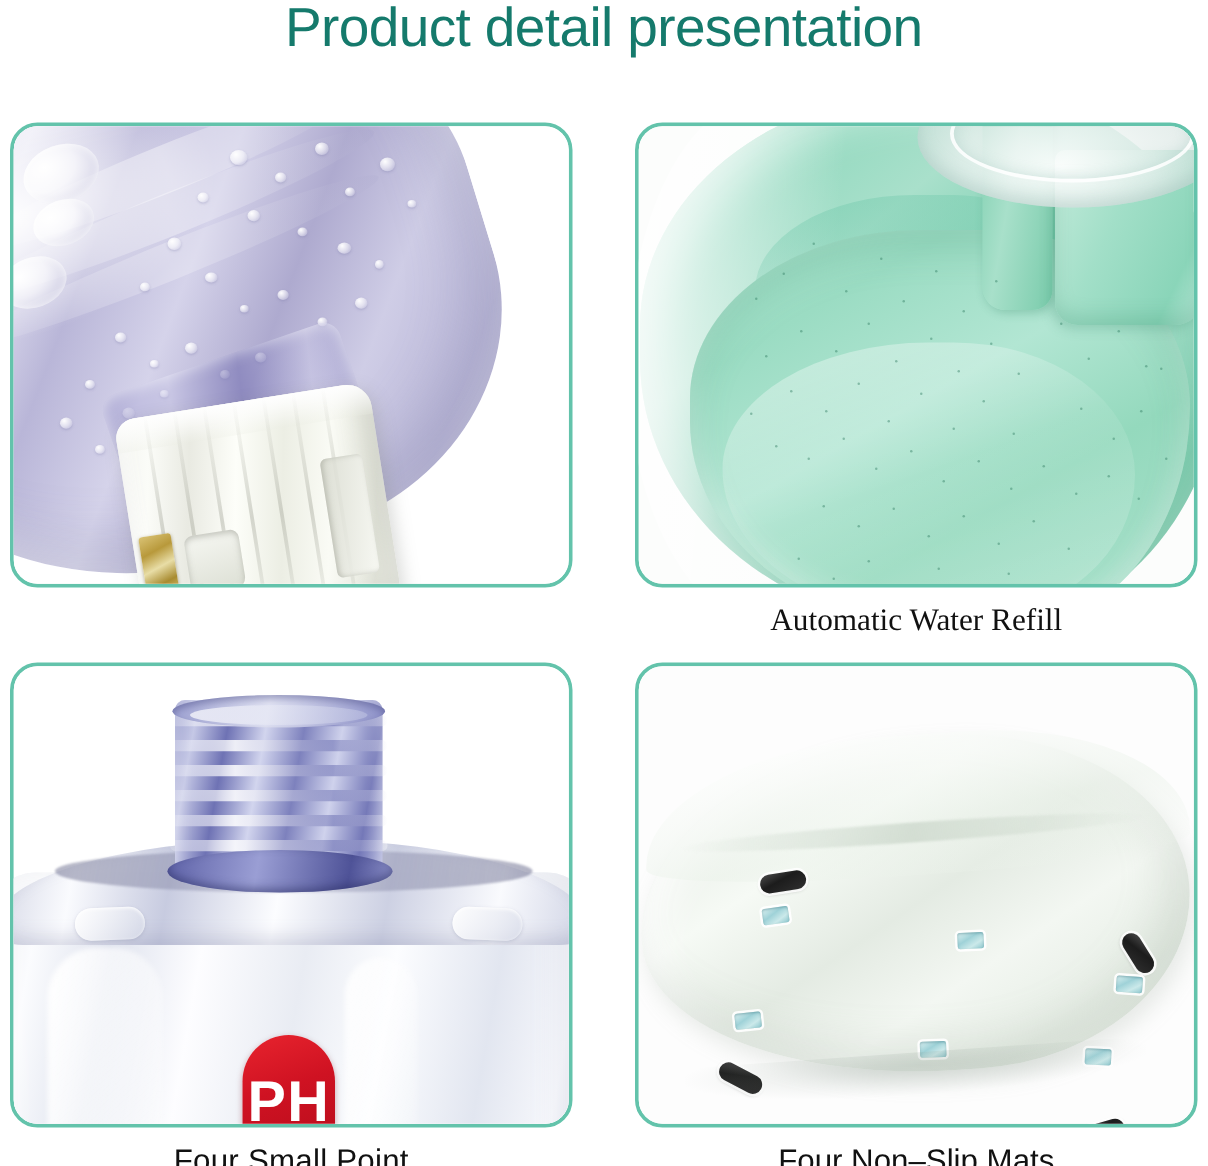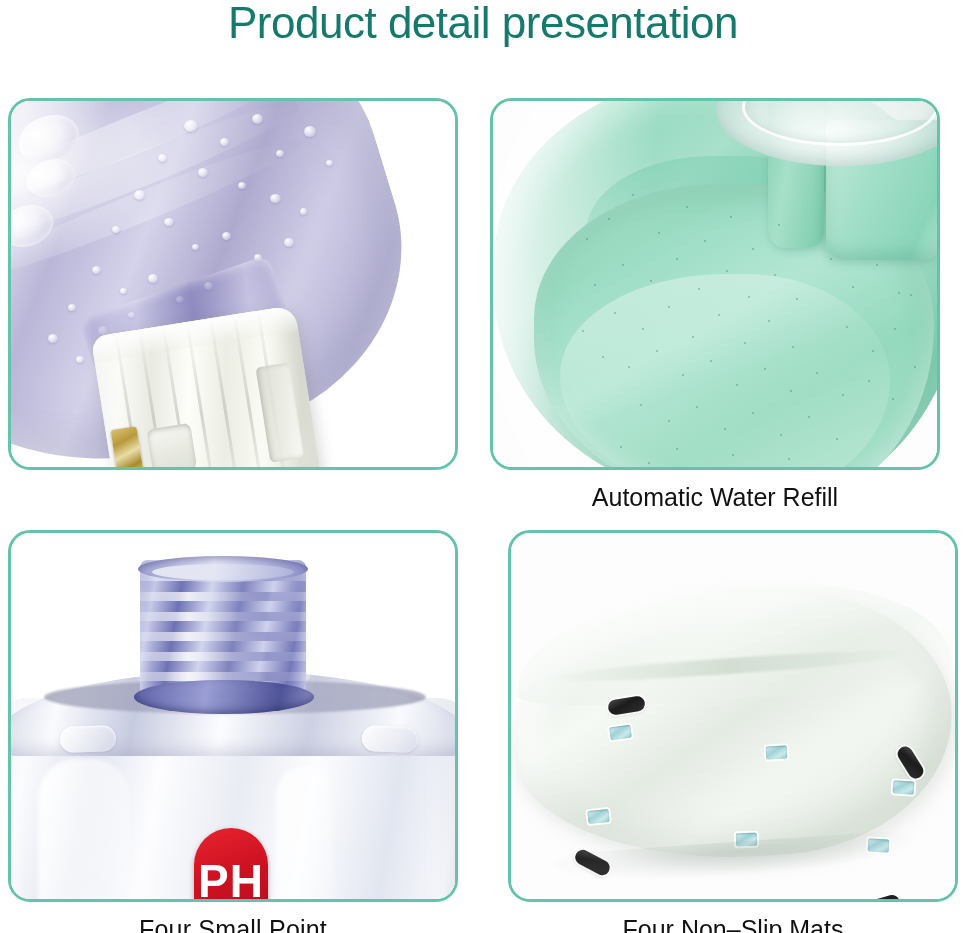--- a/index.html
+++ b/index.html
@@ -34,21 +34,21 @@
   .grid{
     position:absolute;
     left:8px; top:98px;
     width:950px; height:835px;
   }
   .cell{
     position:absolute;
     width:450px;
   }
   .cell.c-tl{ left:0;   top:0; }
-  .cell.c-tr{ left:482px; top:0; }
+  .cell.c-tr{ left:500px; top:0;font-family:Liberation Serif, serif; }
   .cell.c-bl{ left:0;   top:432px; }
   .cell.c-br{ left:500px; top:432px; }
 
   .panel{
     position:relative;
     width:450px; height:372px;
     border:3px solid #63c3ab;
     border-radius:22px;
     background:#ffffff;
     overflow:hidden;

